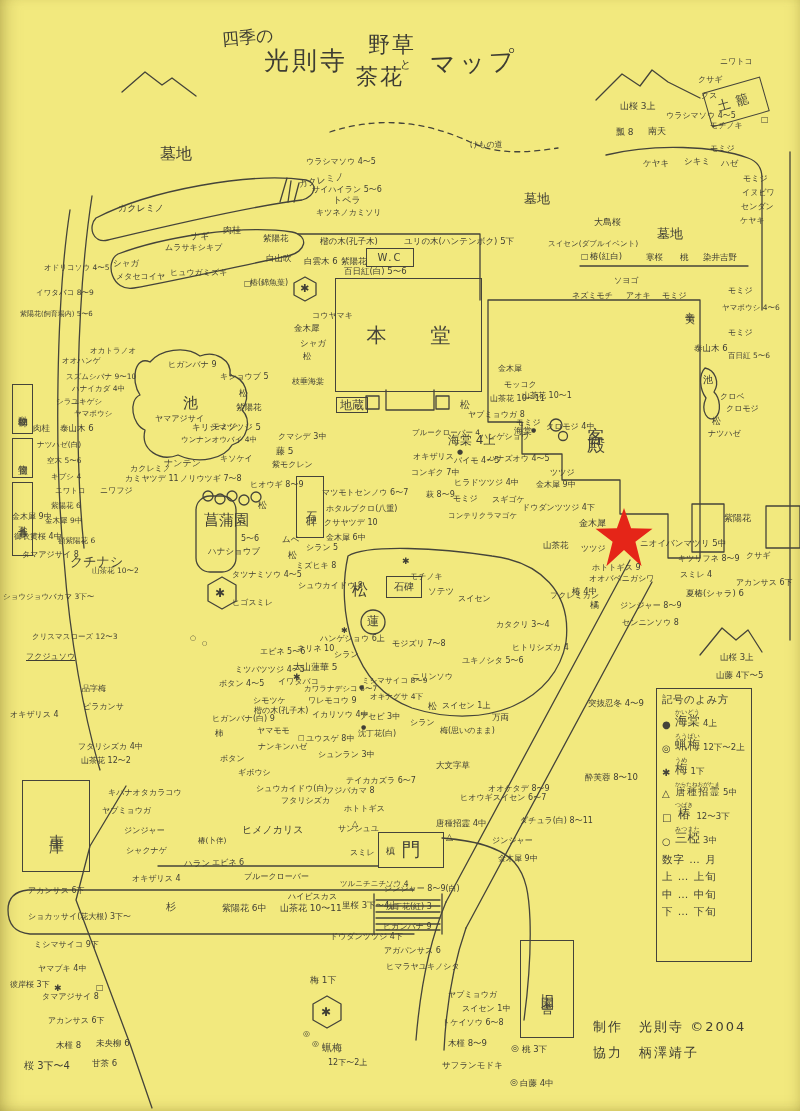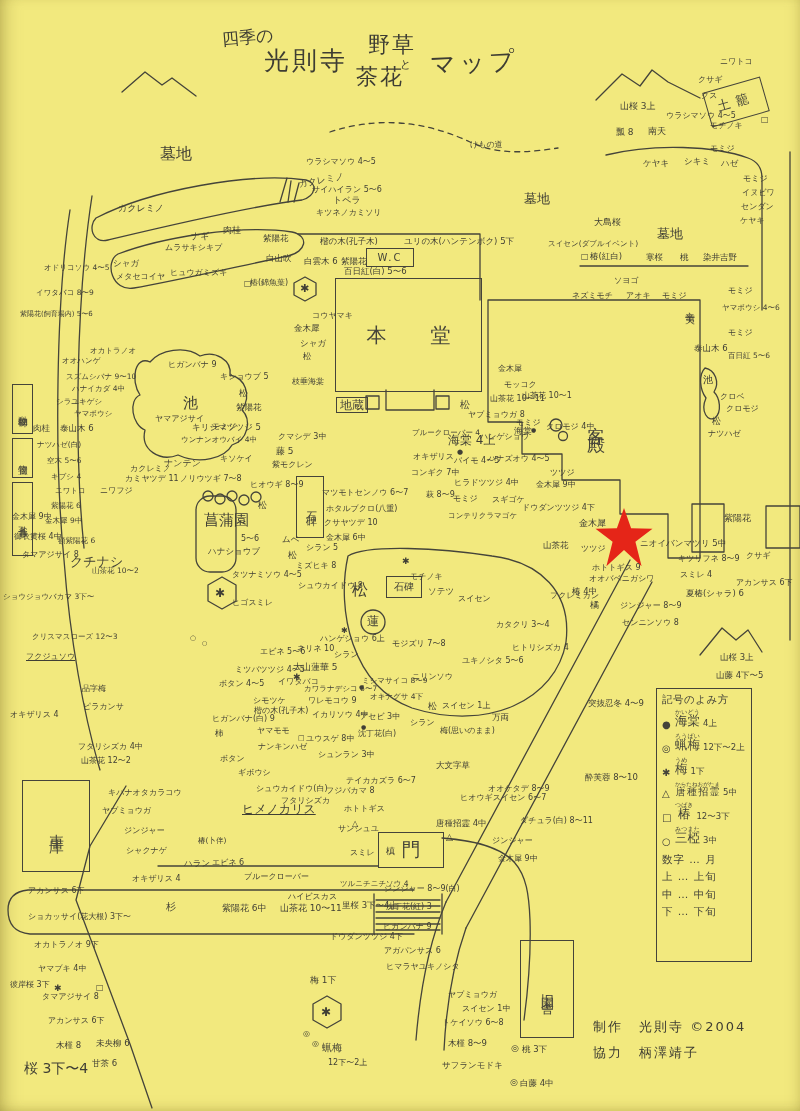--- a/index.html
+++ b/index.html
@@ -365,21 +365,21 @@
       <span class="lbl" style="left: 358px; top: 730px; font-size: 8px;">沈丁花(白)</span>
       <span class="lbl" style="left: 306px; top: 735px; font-size: 8px;">ユウスゲ 8中</span>
       <span class="lbl" style="left: 258px; top: 743px; font-size: 8px;">ナンキンハゼ</span>
       <span class="lbl" style="left: 318px; top: 751px; font-size: 8px;">シュンラン 3中</span>
       <span class="lbl" style="left: 220px; top: 755px; font-size: 8px;">ボタン</span>
       <span class="lbl" style="left: 238px; top: 769px; font-size: 8px;">ギボウシ</span>
       <span class="lbl" style="left: 346px; top: 777px; font-size: 8px;">テイカカズラ 6〜7</span>
       <span class="lbl" style="left: 256px; top: 785px; font-size: 8px;">シュウカイドウ(白)</span>
       <span class="lbl" style="left: 326px; top: 787px; font-size: 8px;">フジバカマ 8</span>
       <span class="lbl" style="left: 281px; top: 797px; font-size: 8px;">フタリシズカ</span>
-      <span class="lbl" style="left: 242px; top: 803px; font-size: 12px; text-decoration: underline;">ヒメノカリス</span>
+      <span class="lbl" style="left: 242px; top: 825px; font-size: 10px;">ヒメノカリス</span>
       <span class="lbl" style="left: 344px; top: 805px; font-size: 8px;">ホトトギス</span>
       <span class="lbl" style="left: 592px; top: 564px; font-size: 8px;">ホトトギス 9</span>
       <span class="lbl" style="left: 579px; top: 519px; font-size: 9px;">金木犀</span>
       <span class="lbl" style="left: 640px; top: 539px; font-size: 8.5px;">ニオイバンマツリ 5中</span>
       <span class="lbl" style="left: 724px; top: 514px; font-size: 9px;">紫陽花</span>
       <span class="lbl" style="left: 678px; top: 555px; font-size: 8px;">キツリフネ 8〜9</span>
       <span class="lbl" style="left: 680px; top: 571px; font-size: 8px;">スミレ 4</span>
       <span class="lbl" style="left: 746px; top: 552px; font-size: 8px;">クサギ</span>
       <span class="lbl" style="left: 736px; top: 579px; font-size: 8px;">アカンサス 6下</span>
       <span class="lbl" style="left: 686px; top: 589px; font-size: 8.5px;">夏椿(シャラ) 6</span>
@@ -426,29 +426,29 @@
       <span class="lbl" style="left: 322px; top: 1043px; font-size: 10px;">蝋梅</span>
       <span class="lbl" style="left: 328px; top: 1059px; font-size: 8px;">12下〜2上</span>
       <span class="lbl" style="left: 448px; top: 991px; font-size: 8px;">ヤブミョウガ</span>
       <span class="lbl" style="left: 462px; top: 1005px; font-size: 8px;">スイセン 1中</span>
       <span class="lbl" style="left: 442px; top: 1019px; font-size: 8px;">トケイソウ 6〜8</span>
       <span class="lbl" style="left: 448px; top: 1039px; font-size: 8.5px;">木槿 8〜9</span>
       <span class="lbl" style="left: 442px; top: 1061px; font-size: 8.5px;">サフランモドキ</span>
       <span class="lbl" style="left: 522px; top: 1045px; font-size: 8.5px;">桃 3下</span>
       <span class="lbl" style="left: 520px; top: 1079px; font-size: 8.5px;">白藤 4中</span>
       <span class="lbl" style="left: 28px; top: 913px; font-size: 8px;">ショカッサイ(花大根) 3下〜</span>
-      <span class="lbl" style="left: 34px; top: 941px; font-size: 8px;">オカトラノオ 9下</span>
+      <span class="lbl" style="left: 34px; top: 941px; font-size: 8px;">ミシマサイコ 9下</span>
       <span class="lbl" style="left: 38px; top: 965px; font-size: 8px;">ヤマブキ 4中</span>
       <span class="lbl" style="left: 10px; top: 981px; font-size: 8px;">彼岸桜 3下</span>
       <span class="lbl" style="left: 42px; top: 993px; font-size: 8px;">タマアジサイ 8</span>
       <span class="lbl" style="left: 48px; top: 1017px; font-size: 8px;">アカンサス 6下</span>
       <span class="lbl" style="left: 56px; top: 1041px; font-size: 8.5px;">木槿 8</span>
       <span class="lbl" style="left: 96px; top: 1039px; font-size: 8.5px;">未央柳 6</span>
       <span class="lbl" style="left: 92px; top: 1059px; font-size: 8.5px;">甘茶 6</span>
-      <span class="lbl" style="left: 24px; top: 1061px; font-size: 14px;">桜 3下〜4</span>
+      <span class="lbl" style="left: 24px; top: 1061px; font-size: 10px;">桜 3下〜4</span>
       <span class="lbl" style="left: 28px; top: 887px; font-size: 8px;">アカンサス 6下</span>
       <span class="lbl" style="left: 10px; top: 711px; font-size: 8px;">オキザリス 4</span>
       <span class="lbl" style="left: 82px; top: 685px; font-size: 8px;">品字梅</span>
       <span class="lbl" style="left: 83px; top: 703px; font-size: 8px;">ピラカンサ</span>
       <span class="lbl" style="left: 81px; top: 721px; font-size: 8px; margin-top: 36px;">山茶花 12〜2</span>
       <span class="lbl" style="left: 78px; top: 743px; font-size: 8px;">フタリシズカ 4中</span>
       <span class="lbl" style="left: 12px; top: 513px; font-size: 8px;">金木犀 9中</span>
       <span class="lbl" style="left: 14px; top: 533px; font-size: 8px;">御衣黄桜 4中</span>
       <span class="lbl" style="left: 22px; top: 551px; font-size: 8px;">タマアジサイ 8</span>
       <span class="lbl" style="left: 3px; top: 593px; font-size: 7.5px;">ショウジョウバカマ 3下〜</span>

